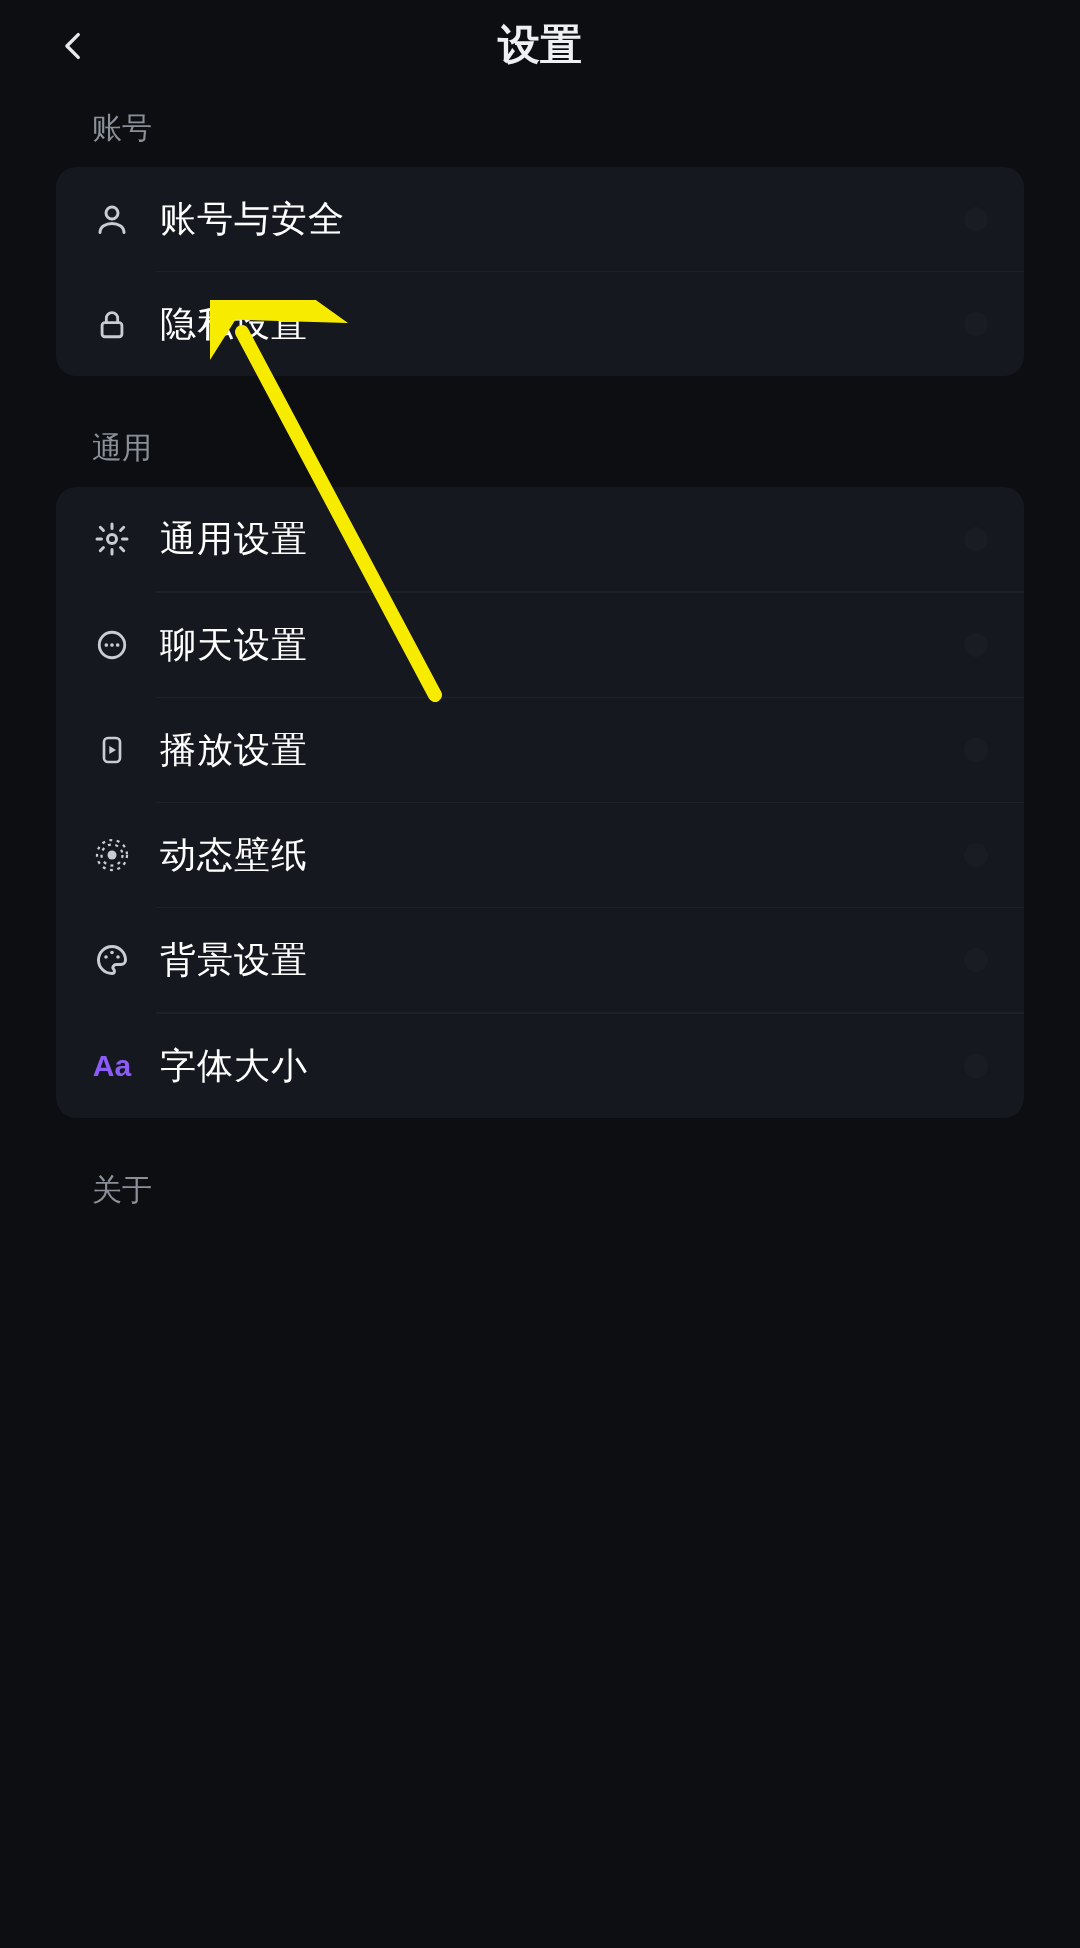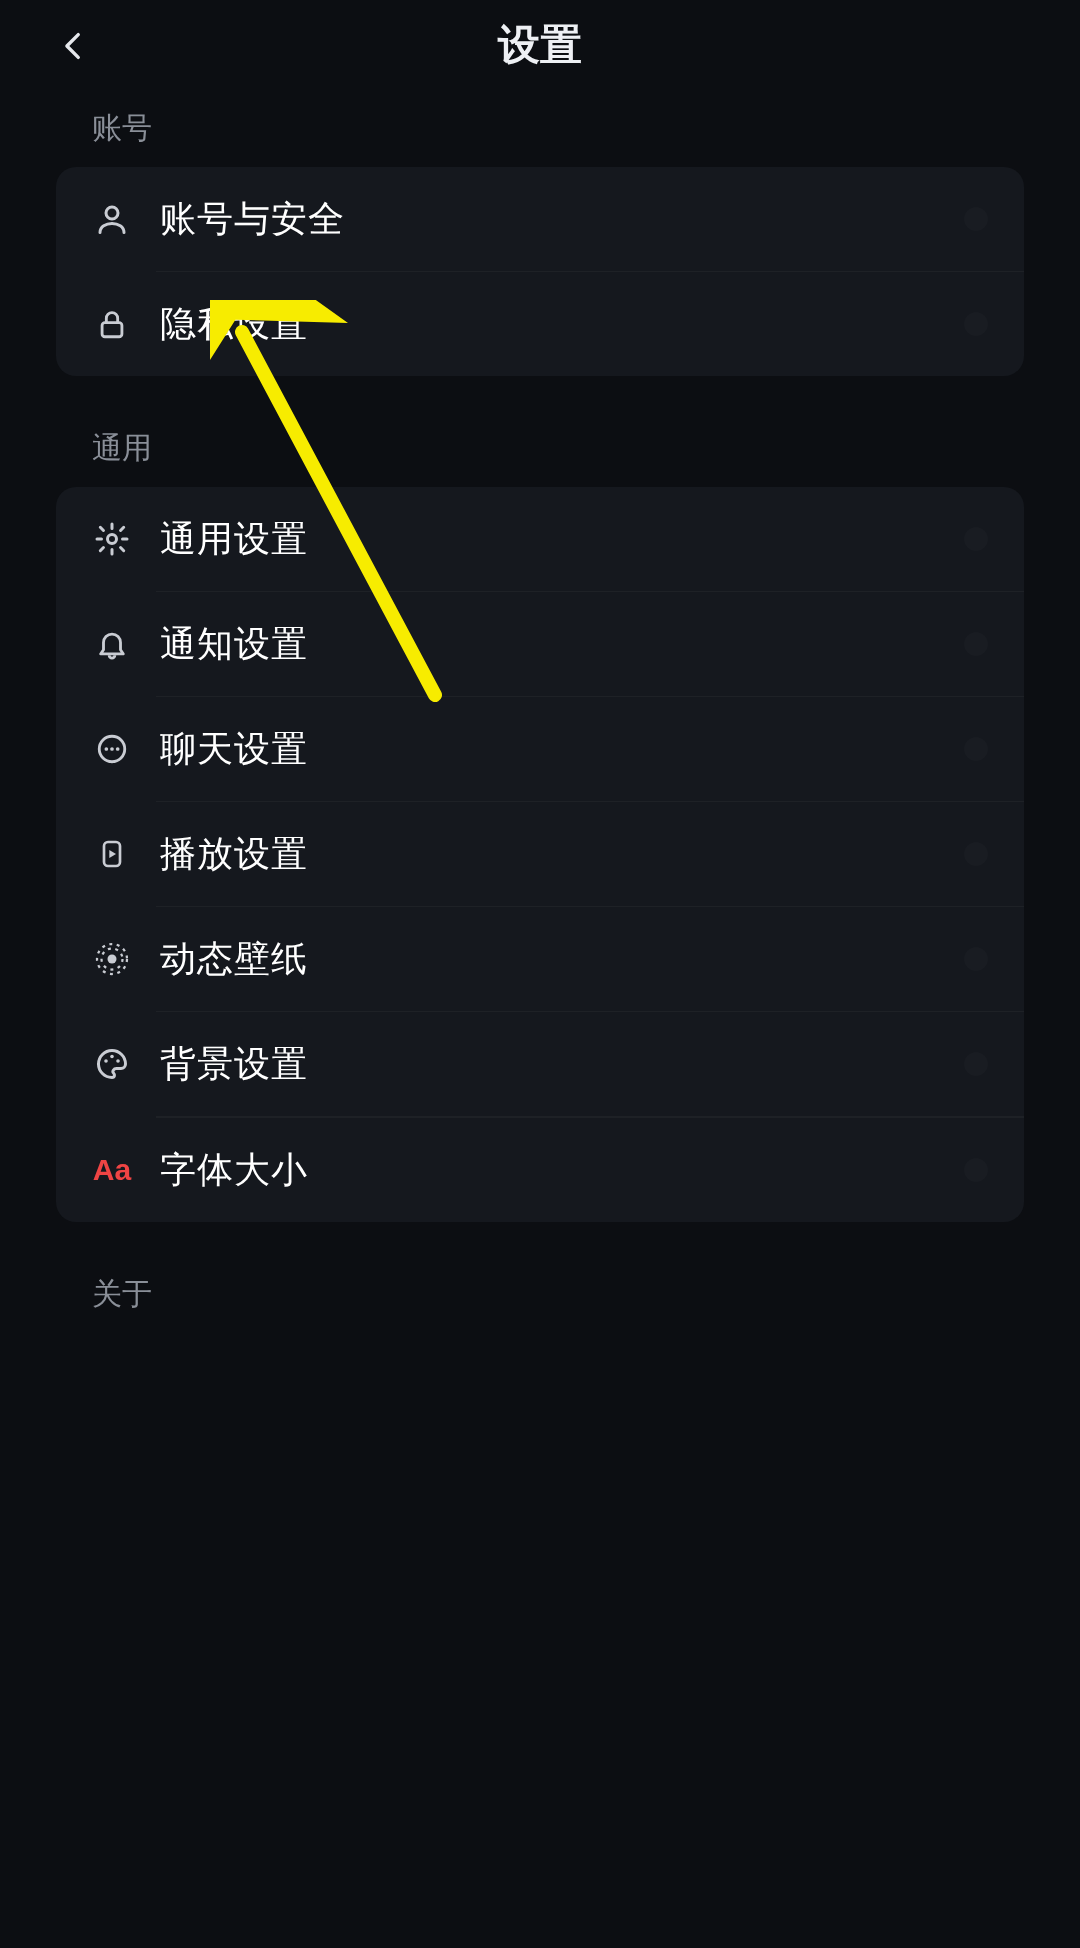--- a/index.html
+++ b/index.html
@@ -82,21 +82,21 @@
     background: rgba(255,255,255,0.02);
   }
   .divider {
     height: 1px;
     margin-left: 100px;
     background: rgba(255,255,255,0.04);
   }
   .aa-text {
     font-size: 30px;
     font-weight: 600;
-    color: #ef4444;
+    color: #8b5cf6;
     display: inline-block;
     width: 40px;
     text-align: center;
   }
   .arrow-annot {
     position: absolute;
     left: 210px;
     top: 300px;
     pointer-events: none;
   }
@@ -146,30 +146,20 @@
       <span class="icon">
         <svg viewBox="0 0 24 24" width="36" height="36">
             <circle cx="12" cy="12" r="3" stroke="currentColor" stroke-width="2" fill="none"></circle>
             <path d="M12 2v3M12 19v3M4.2 4.2l2.1 2.1M17.7 17.7l2.1 2.1M2 12h3M19 12h3M4.2 19.8l2.1-2.1M17.7 6.3l2.1-2.1" stroke="currentColor" stroke-width="2" stroke-linecap="round"></path>
           </svg>
       </span>
       <span class="label">通用设置</span>
       <span class="chev"></span>
     </div>
     <div class="divider"></div>
-    <div class="row">
-      <span class="icon">
-        <svg viewBox="0 0 24 24" width="34" height="34">
-            <path d="M6 16V11a6 6 0 0 1 12 0v5l2 3H4l2-3z" stroke="currentColor" stroke-width="2" fill="none" stroke-linejoin="round"></path>
-            <path d="M10 20a2 2 0 0 0 4 0" stroke="currentColor" stroke-width="2" fill="none"></path>
-          </svg>
-      </span>
-      <span class="label">通知设置</span>
-      <span class="chev"></span>
-    </div>
     <div class="divider"></div>
     <div class="row">
       <span class="icon">
         <svg viewBox="0 0 24 24" width="34" height="34">
             <circle cx="12" cy="12" r="9" stroke="currentColor" stroke-width="2" fill="none"></circle>
             <circle cx="8" cy="12" r="1.3" fill="currentColor"></circle>
             <circle cx="12" cy="12" r="1.3" fill="currentColor"></circle>
             <circle cx="16" cy="12" r="1.3" fill="currentColor"></circle>
           </svg>
       </span>

